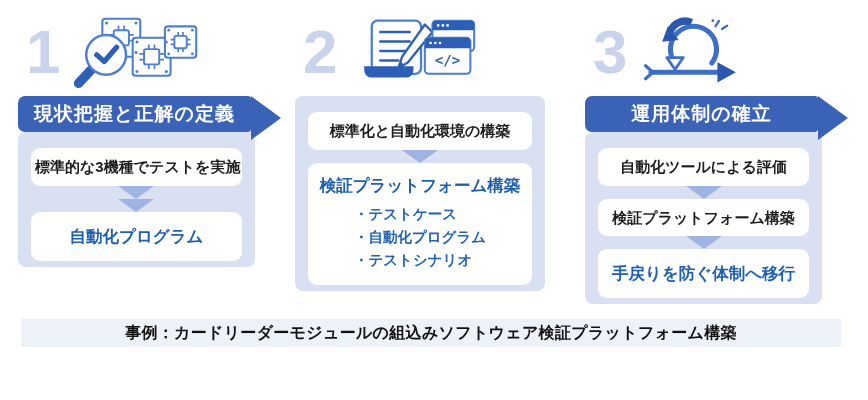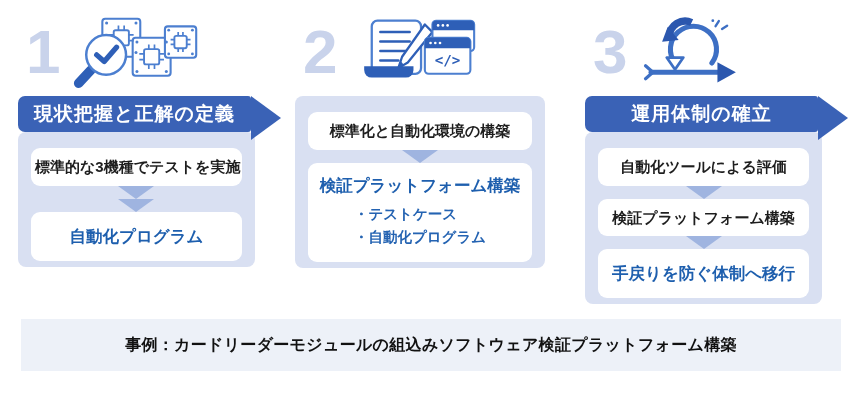--- a/index.html
+++ b/index.html
@@ -64,21 +64,21 @@
     color:var(--accent-text);font-size:16.5px;font-weight:700;text-align:center;
   }
   .bullet-list{
     list-style:none;width:max-content;margin:7px auto 0;
   }
   .bullet-list li{
     color:var(--bullet-text);font-size:14.5px;font-weight:600;line-height:1.58;
     text-align:left;
   }
   .footer{
-    margin:15px 7px 0 3px;height:52px;background:var(--footer-bg);
+    margin:15px 7px 0 3px;height:28px;background:var(--footer-bg);
     display:flex;align-items:center;justify-content:center;
     font-size:16px;font-weight:700;color:#111;letter-spacing:0.3px;
   }
 </style>
 </head>
 <body>
 
 <div class="diagram">
   <div class="cols">
 
@@ -167,20 +167,21 @@
         </div>
       </div>
       <div class="card">
         <div class="wbox">標準化と自動化環境の構築</div>
         <div class="flow-arrow"></div>
         <div class="wbox platform">
           <div class="platform-title">検証プラットフォーム構築</div>
           <ul class="bullet-list">
             <li>・テストケース</li>
             <li>・自動化プログラム</li>
+            <li>・テストシナリオ</li>
           </ul>
         </div>
       </div>
     </div>
 
     <div class="col">
       <div class="step-top">
         <div class="num">3</div>
         <div class="icon-wrap">
           <svg width="106" height="78" viewBox="0 0 115 82">

